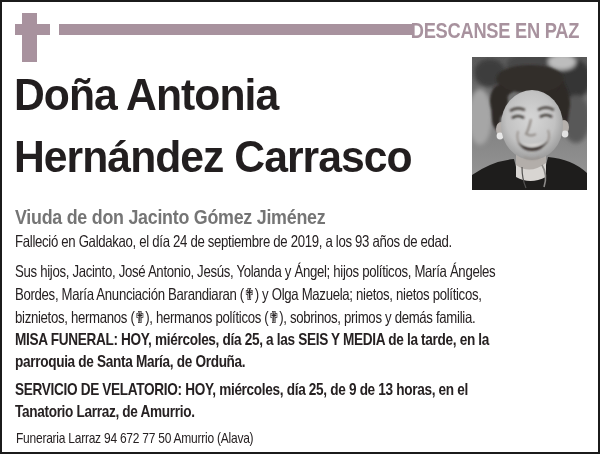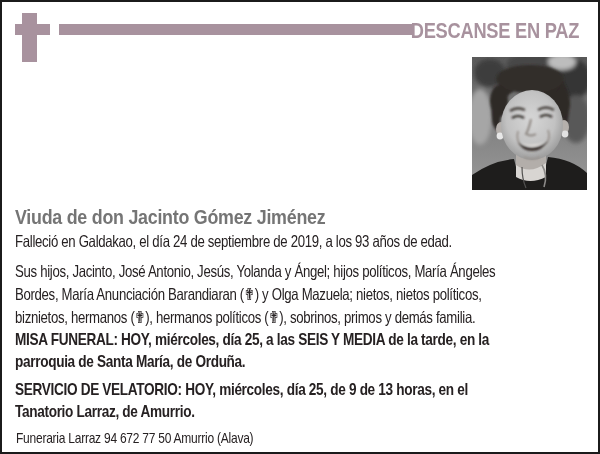--- a/index.html
+++ b/index.html
@@ -50,20 +50,24 @@
 
 <div class="page">
 
   <div class="cross">
     <div class="v"></div>
     <div class="h"></div>
   </div>
   <div class="hbar"></div>
   <div class="motto">DESCANSE EN PAZ</div>
 
+  <div class="title">
+    <div class="tl">Doña Antonia</div>
+    <div class="tl">Hernández Carrasco</div>
+  </div>
 
   <div class="photo">
     <svg width="115" height="133" viewBox="0 0 115 133" xmlns="http://www.w3.org/2000/svg">
       <defs>
         <filter id="b1" x="-30%" y="-30%" width="160%" height="160%">
             <feGaussianBlur stdDeviation="2.2"></feGaussianBlur>
           </filter>
         <filter id="b2" x="-30%" y="-30%" width="160%" height="160%">
             <feGaussianBlur stdDeviation="1.1"></feGaussianBlur>
           </filter>

